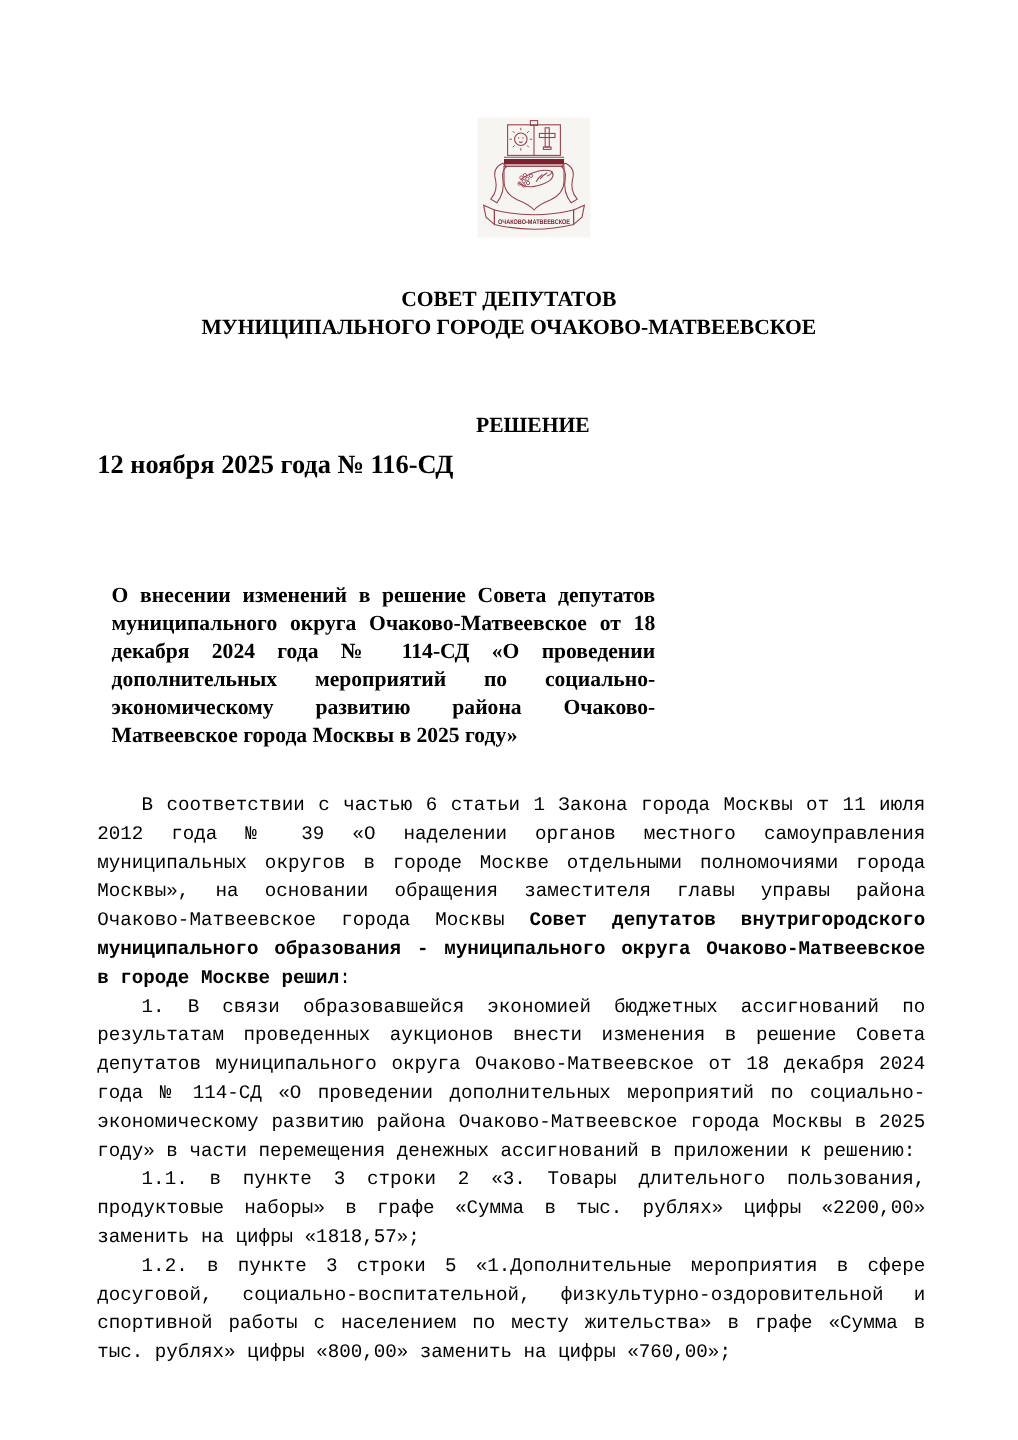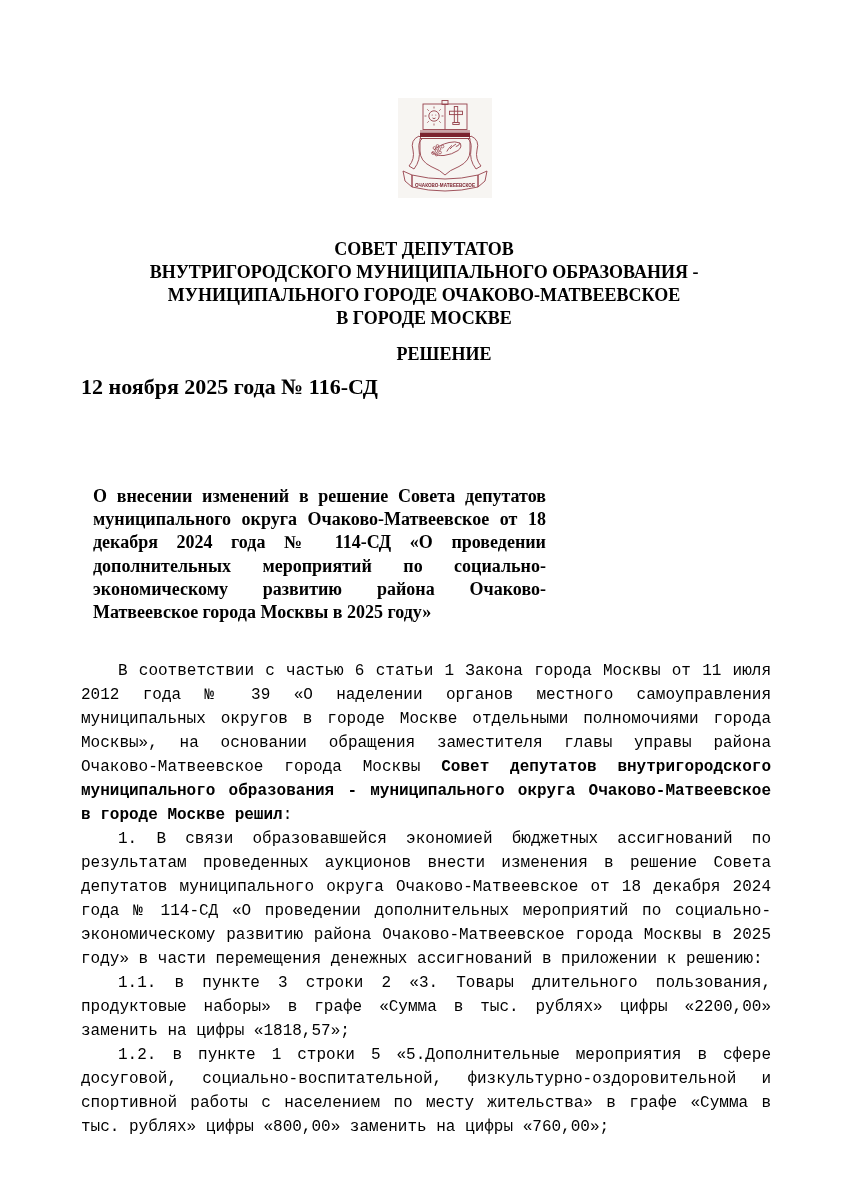--- a/index.html
+++ b/index.html
@@ -100,31 +100,29 @@
 
       <path d="M14,77 L5,73 L7,83 L14,89 Z"></path>
       <path d="M80,77 L89,73 L87,83 L80,89 Z"></path>
       <path d="M14,77 Q47,85 80,77 L80,89 Q47,97 14,89 Z"></path>
       <text x="17" y="88.8" textLength="60" lengthAdjust="spacingAndGlyphs" font-size="5.6" font-weight="bold" fill="#7b222e" stroke="none" font-family="Liberation Sans, sans-serif">ОЧАКОВО-МАТВЕЕВСКОЕ</text>
     </svg>
   </div>
 
   <div class="header-block">
     <div>СОВЕТ ДЕПУТАТОВ</div>
-    <div>ВНУТРИГОРОДСКОГО МУНИЦИПАЛЬНОГО ОБРАЗОВАНИЯ -</div>
     <div>МУНИЦИПАЛЬНОГО ГОРОДЕ ОЧАКОВО-МАТВЕЕВСКОЕ</div>
-    <div>В ГОРОДЕ МОСКВЕ</div>
   </div>
 
   <div class="doc-type">РЕШЕНИЕ</div>
 
   <div class="date-line">12 ноября 2025 года № 116-СД</div>
 
   <div class="title-block">О внесении изменений в решение Совета депутатов муниципального округа Очаково-Матвеевское от 18 декабря 2024 года № 114-СД «О проведении дополнительных мероприятий по социально-экономическому развитию района Очаково-Матвеевское города Москвы в 2025 году»</div>
 
   <div class="body-block">
     <p><span>В соответствии с частью 6 статьи 1 Закона города Москвы от 11 июля 2012 года № 39 «О наделении органов местного самоуправления муниципальных округов в городе Москве отдельными полномочиями города Москвы», на основании обращения заместителя главы управы района Очаково-Матвеевское города Москвы </span><b>Совет депутатов внутригородского муниципального образования - муниципального округа Очаково-Матвеевское в городе Москве решил</b><span>:</span></p>
     <p>1. В связи образовавшейся экономией бюджетных ассигнований по результатам проведенных аукционов внести изменения в решение Совета депутатов муниципального округа Очаково-Матвеевское от 18 декабря 2024 года № 114-СД «О проведении дополнительных мероприятий по социально-экономическому развитию района Очаково-Матвеевское города Москвы в 2025 году» в части перемещения денежных ассигнований в приложении к решению:</p>
     <p>1.1. в пункте 3 строки 2 «3. Товары длительного пользования, продуктовые наборы» в графе «Сумма в тыс. рублях» цифры «2200,00» заменить на цифры «1818,57»;</p>
-    <p>1.2. в пункте 1 строки 5 «5.Дополнительные мероприятия в сфере досуговой, социально-воспитательной, физкультурно-оздоровительной и спортивной работы с населением по месту жительства» в графе «Сумма в тыс. рублях» цифры «800,00» заменить на цифры «760,00»;</p>
+    <p>1.2. в пункте 3 строки 5 «1.Дополнительные мероприятия в сфере досуговой, социально-воспитательной, физкультурно-оздоровительной и спортивной работы с населением по месту жительства» в графе «Сумма в тыс. рублях» цифры «800,00» заменить на цифры «760,00»;</p>
   </div>
 
 </div>
 
 </body></html>

